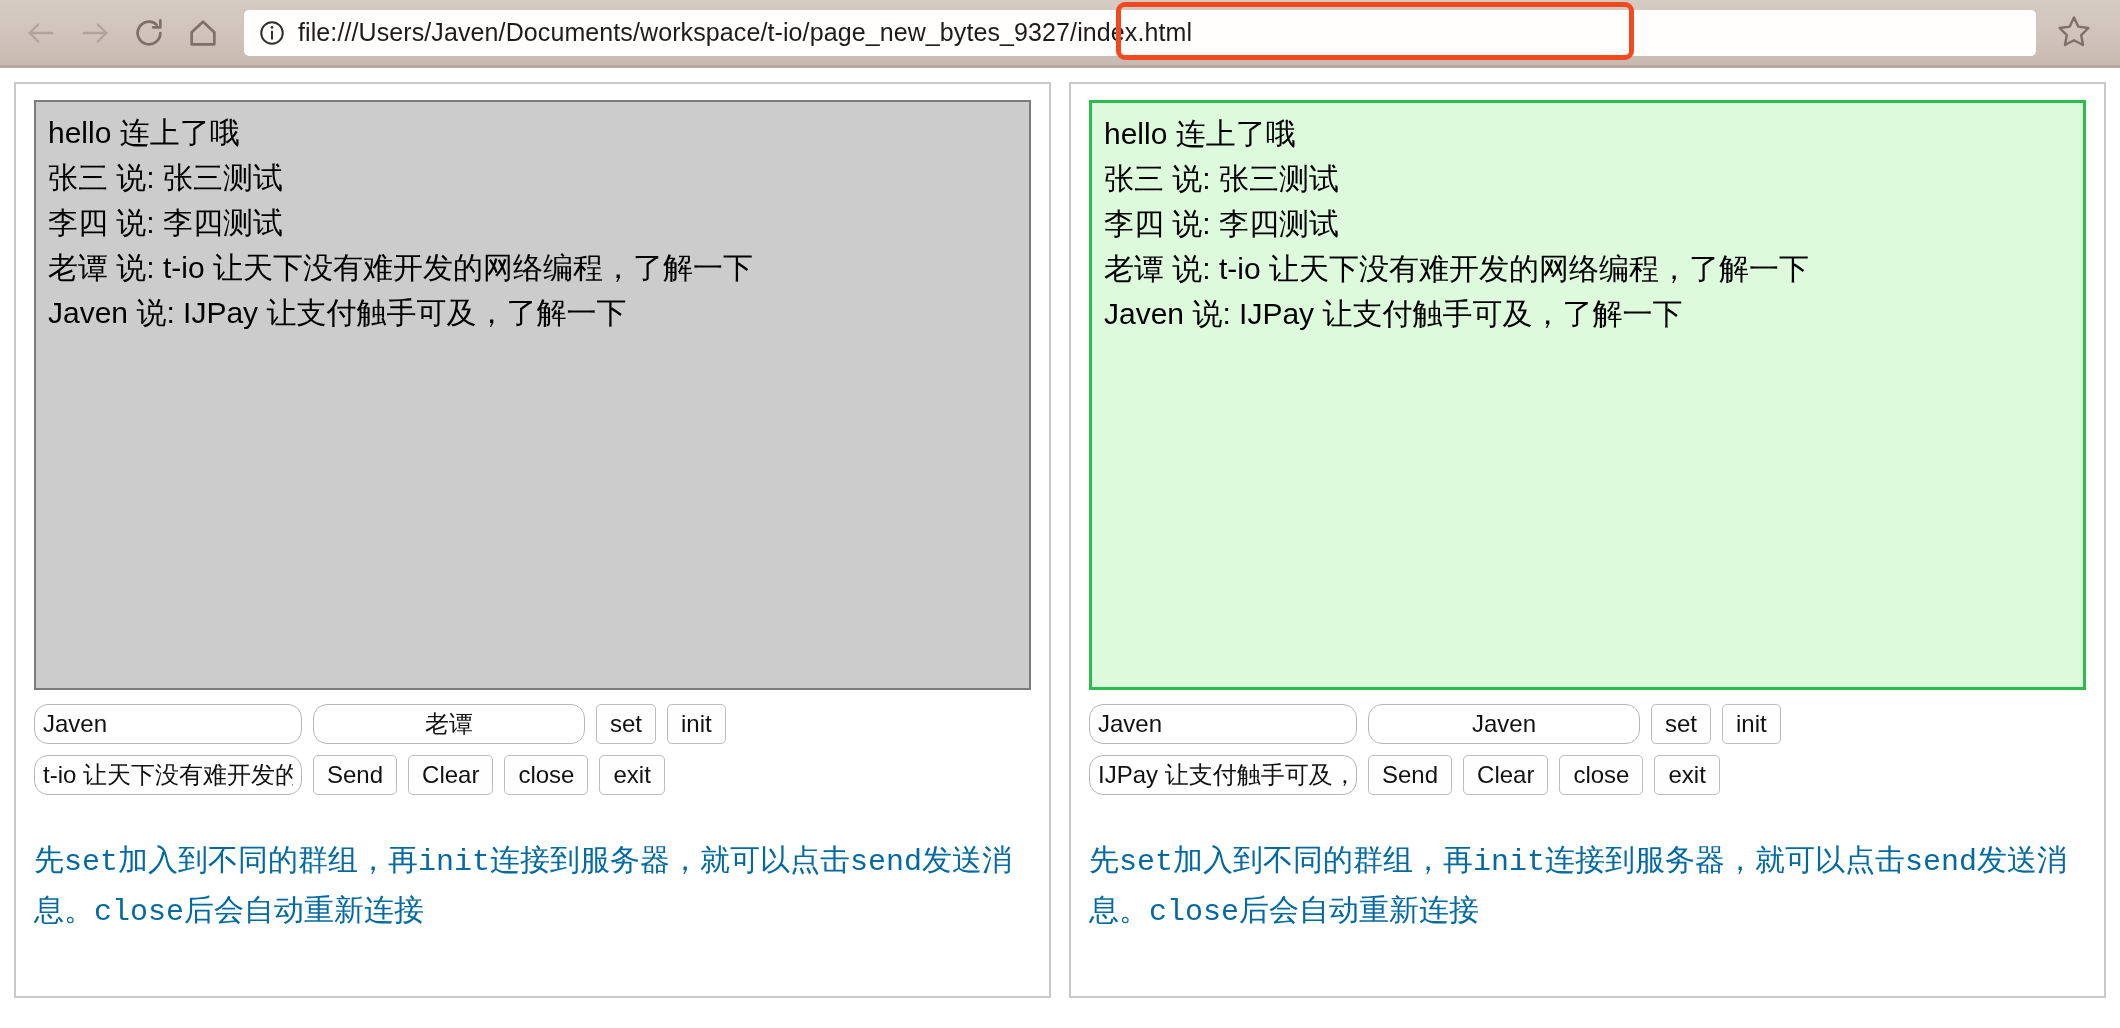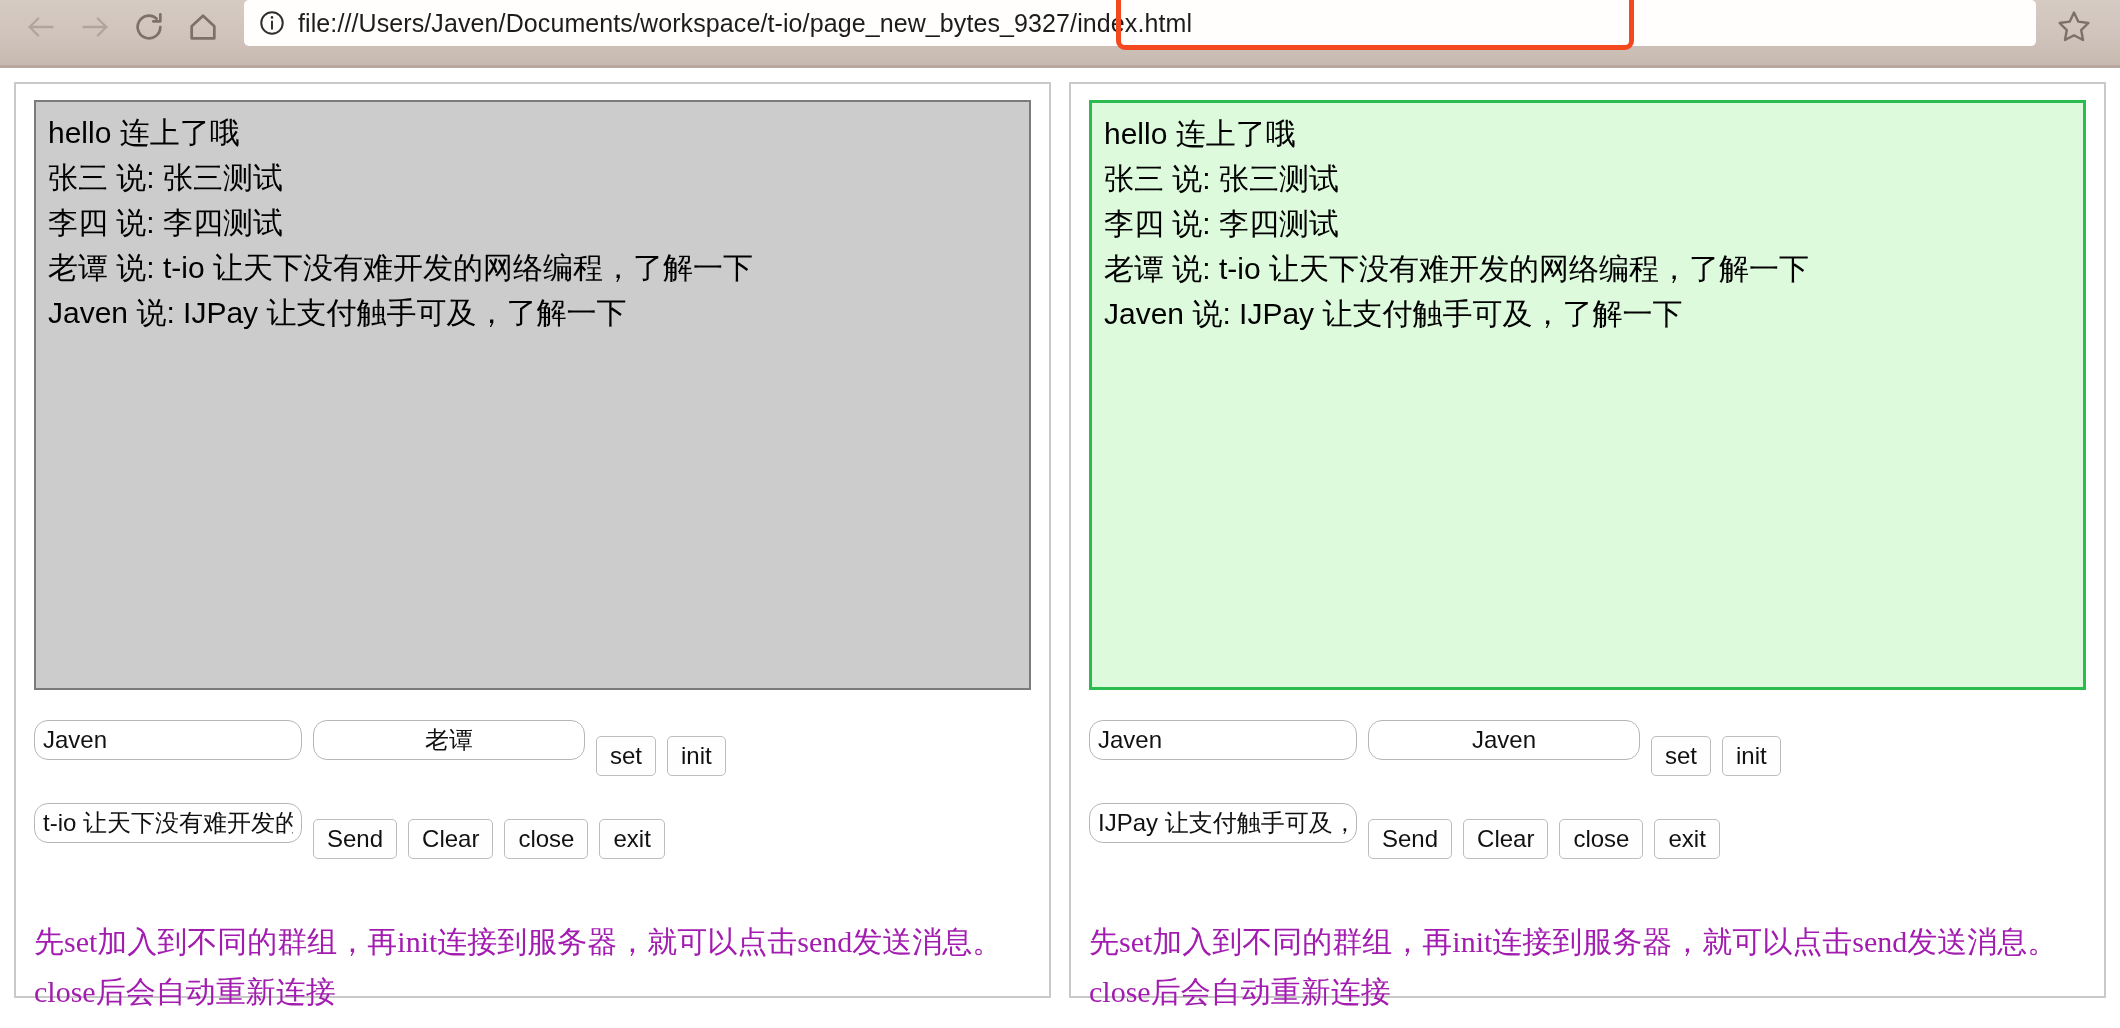--- a/index.html
+++ b/index.html
@@ -12,21 +12,21 @@
   }
 
   
   #browser-toolbar {
     position: relative;
     height: 68px;
     width: 100%;
     background: linear-gradient(to bottom, #d6cbc3 0%, #cfc3bb 55%, #c7bab1 100%);
     border-bottom: 3px solid #b8a79c;
     display: flex;
-    align-items: flex-start;
+    align-items: center;
     padding: 0 14px;
   }
   .nav-btn {
     width: 54px; height: 54px;
     display: flex; align-items: center; justify-content: center;
     flex: 0 0 auto;
   }
   .nav-btn svg { display: block; }
 
   #urlbar {
@@ -137,30 +137,29 @@
     padding: 0 13px;
     border: 1px solid #bdbdbd;
     border-radius: 5px;
     background: #fefefe;
     font-size: 24px;
     color: #111111;
     line-height: 38px;
     text-align: center;
     font-family: "Liberation Sans", "DejaVu Sans", sans-serif;
     cursor: pointer;
-    margin-top: 32px;
   }
   .spacer { flex: 1 1 auto; }
 
   .hint {
-    margin-top: 58px;
+    margin-top: 42px;
     font-size: 30px;
     line-height: 50px;
-    color: #a21caf;
-    font-family: Liberation Serif, serif;
+    color: #0369a1;
+    font-family: Liberation Mono, monospace;
   }
 </style>
 </head>
 <body>
 
 <div id="browser-toolbar">
 
   <div class="nav-btn">
     <span>
       <svg width="34" height="34" viewBox="0 0 24 24" fill="none" stroke="#b2a49b" stroke-width="1.7" stroke-linecap="round" stroke-linejoin="round">

